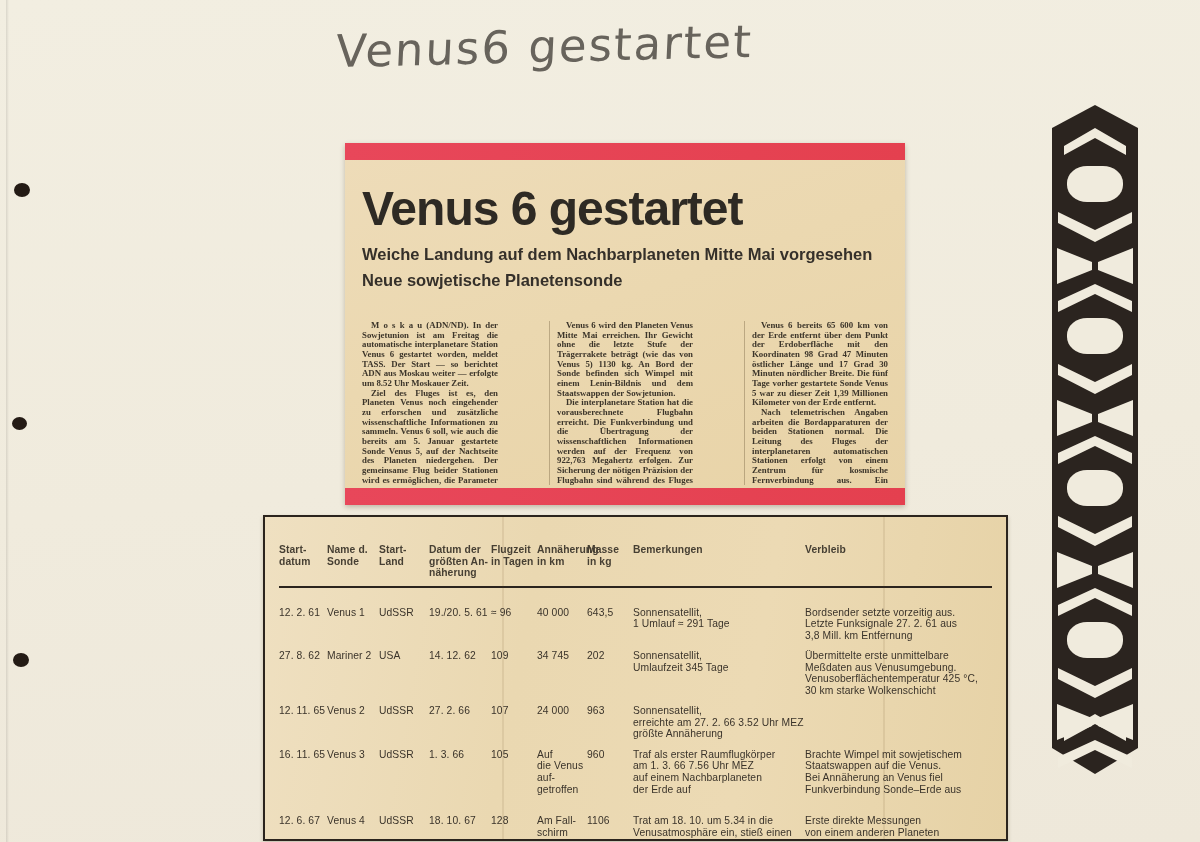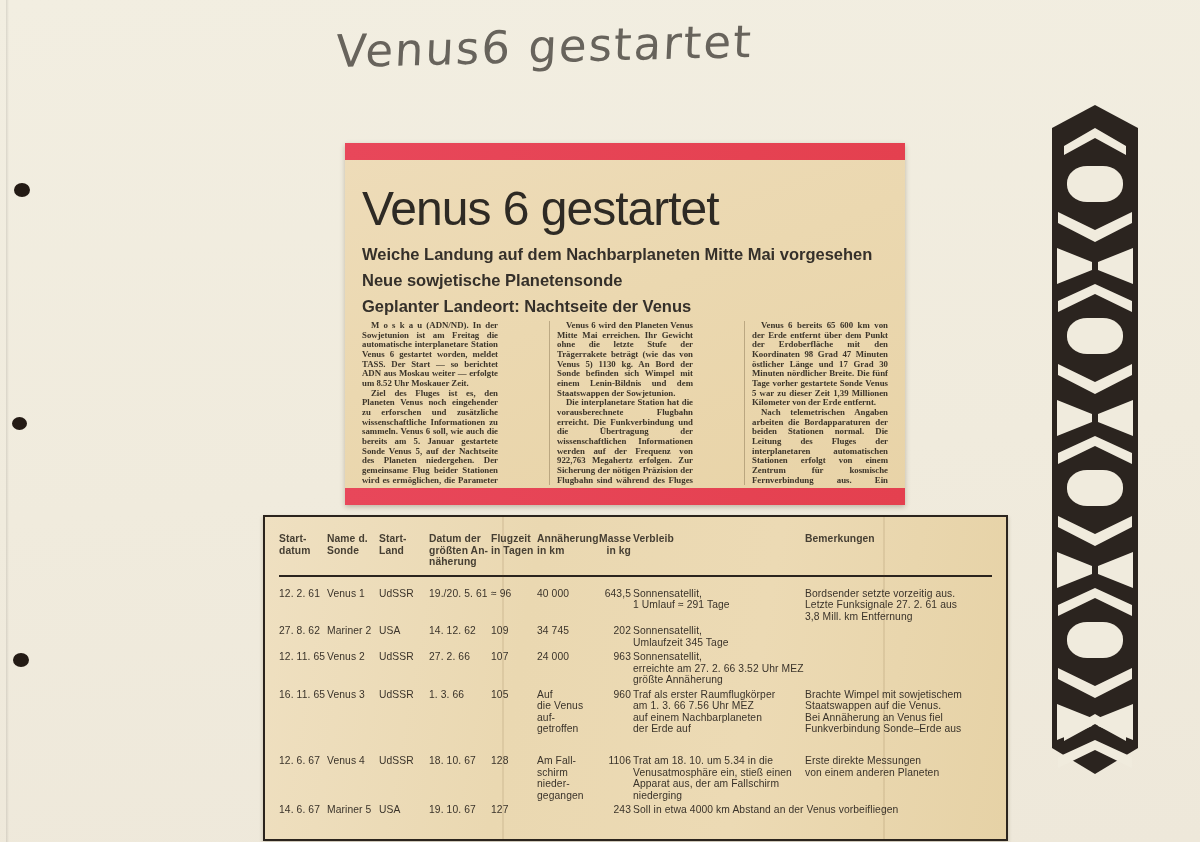--- a/index.html
+++ b/index.html
@@ -26,21 +26,21 @@
   .clip1{
     position:absolute;left:345px;top:143px;width:560px;height:362px;
     background:linear-gradient(160deg,#eedcb9 0%,#ebd8b0 45%,#e8d3a7 100%);
     box-shadow:0 2px 5px rgba(60,45,20,0.28);
   }
   .redbar{position:absolute;left:0;right:0;height:17px;background:linear-gradient(90deg,#e8475a,#e4404f);}
   .redbar.top{top:0;}
   .redbar.bottom{bottom:0;}
   .headline{
     position:absolute;left:17px;top:38px;
-    font-size:48px;font-weight:400;letter-spacing:-1px;color:#2e2a24;white-space:nowrap;
+    font-size:48px;font-weight:700;letter-spacing:-1px;color:#2e2a24;white-space:nowrap;
   }
   .subheads{position:absolute;left:17px;top:98px;color:#35302a;}
   .subheads div{font-size:16.5px;font-weight:bold;line-height:1.58;white-space:nowrap;}
   .body-cols{
     position:absolute;left:10px;right:10px;top:178px;bottom:20px;
     display:flex;gap:0;justify-content:space-between;
   }
   .col{flex:1;padding:0 7px;overflow:hidden;}
   .col + .col{border-left:1px solid rgba(80,60,30,0.30);margin-left:44px;}
   .col p{
@@ -57,26 +57,26 @@
     overflow:hidden;
   }
   .crease{position:absolute;top:0;bottom:0;width:2px;background:rgba(95,65,25,0.10);}
   .crease.a{left:237px;} .crease.b{left:618px;}
   .trow{
     display:grid;position:relative;
     grid-template-columns:48px 52px 50px 62px 46px 50px 46px 172px 1fr;
     padding:0 14px;
     font-size:10.3px;line-height:1.12;color:#3a332a;letter-spacing:.1px;
   }
-  .thead{padding-top:16px;font-weight:bold;color:#46403634;color:#463f33;}
+  .thead{padding-top:27px;font-weight:bold;color:#46403634;color:#463f33;}
   .cell{white-space:pre-line;}
-  .c-masse{text-align:right;padding-right:2px;}
+  .c-masse{text-align:left;padding-right:2px;}
   .rule{height:2px;background:#2b241d;margin:7px 14px 0;}
-  .trow.r{margin-top:3px;}
-  .trow.r1{margin-top:11px;}
+  .trow.r{margin-top:9px;}
+  .trow.r1{margin-top:19px;}
   .trow.r5{margin-top:20px;}
   .trow.r6 .c-verbleib{grid-column:8 / 10;}
   
   .ornament{position:absolute;left:1042px;top:98px;width:106px;height:682px;}
 </style>
 </head>
 <body>
 
 <div class="page-edge"></div>
 
@@ -86,21 +86,20 @@
 
 <div class="hand-title">Venus6 gestartet</div>
 
 <div class="clip1">
   <div class="redbar top"></div>
   <div class="redbar bottom"></div>
   <div class="headline">Venus 6 gestartet</div>
   <div class="subheads">
     <div>Weiche Landung auf dem Nachbarplaneten Mitte Mai vorgesehen</div>
     <div>Neue sowjetische Planetensonde</div>
-    <div>Geplanter Landeort: Nachtseite der Venus</div>
   </div>
   <div class="body-cols">
     <div class="col">
       <p>M o s k a u (ADN/ND). In der Sowjetunion ist am Freitag die automatische interplanetare Station Venus 6 gestartet worden, meldet TASS. Der Start — so berichtet ADN aus Moskau weiter — erfolgte um 8.52 Uhr Moskauer Zeit.</p>
       <p>Ziel des Fluges ist es, den Planeten Venus noch eingehender zu erforschen und zusätzliche wissenschaftliche Informationen zu sammeln. Venus 6 soll, wie auch die bereits am 5. Januar gestartete Sonde Venus 5, auf der Nachtseite des Planeten niedergehen. Der gemeinsame Flug beider Stationen wird es ermöglichen, die Parameter der Atmosphäre in verschiedenen Gebieten der Venus zu ermitteln.</p>
     </div>
     <div class="col">
       <p>Venus 6 wird den Planeten Venus Mitte Mai erreichen. Ihr Gewicht ohne die letzte Stufe der Trägerrakete beträgt (wie das von Venus 5) 1130 kg. An Bord der Sonde befinden sich Wimpel mit einem Lenin-Bildnis und dem Staatswappen der Sowjetunion.</p>
       <p>Die interplanetare Station hat die vorausberechnete Flugbahn erreicht. Die Funkverbindung und die Übertragung der wissenschaftlichen Informationen werden auf der Frequenz von 922,763 Megahertz erfolgen. Zur Sicherung der nötigen Präzision der Flugbahn sind während des Fluges der Station zur Venus Bahnkorrekturen vorgesehen.</p>
       <p>Am Freitag um 14.00 Uhr befand sich</p>
@@ -125,22 +124,22 @@
 Land</div>
     <div class="cell">Datum der
 größten An-
 näherung</div>
     <div class="cell">Flugzeit
 in Tagen</div>
     <div class="cell">Annäherung
 in km</div>
     <div class="cell c-masse">Masse
 in kg</div>
+    <div class="cell">Bemerkungen</div>
     <div class="cell c-verbleib">Verbleib</div>
-    <div class="cell">Bemerkungen</div>
   </div>
   <div class="rule"></div>
 
   <div class="trow r r1">
     <div class="cell">12. 2. 61</div>
     <div class="cell">Venus 1</div>
     <div class="cell">UdSSR</div>
     <div class="cell">19./20. 5. 61</div>
     <div class="cell">≈ 96</div>
     <div class="cell">40 000</div>
@@ -155,20 +154,24 @@
   <div class="trow r r2">
     <div class="cell">27. 8. 62</div>
     <div class="cell">Mariner 2</div>
     <div class="cell">USA</div>
     <div class="cell">14. 12. 62</div>
     <div class="cell">109</div>
     <div class="cell">34 745</div>
     <div class="cell c-masse">202</div>
     <div class="cell c-verbleib">Sonnensatellit,
 Umlaufzeit 345 Tage</div>
+    <div class="cell">Übermittelte erste unmittelbare
+Meßdaten aus Venusumgebung.
+Venusoberflächentemperatur 425 °C,
+30 km starke Wolkenschicht</div>
   </div>
 
   <div class="trow r r3">
     <div class="cell">12. 11. 65</div>
     <div class="cell">Venus 2</div>
     <div class="cell">UdSSR</div>
     <div class="cell">27. 2. 66</div>
     <div class="cell">107</div>
     <div class="cell">24 000</div>
     <div class="cell c-masse">963</div>

